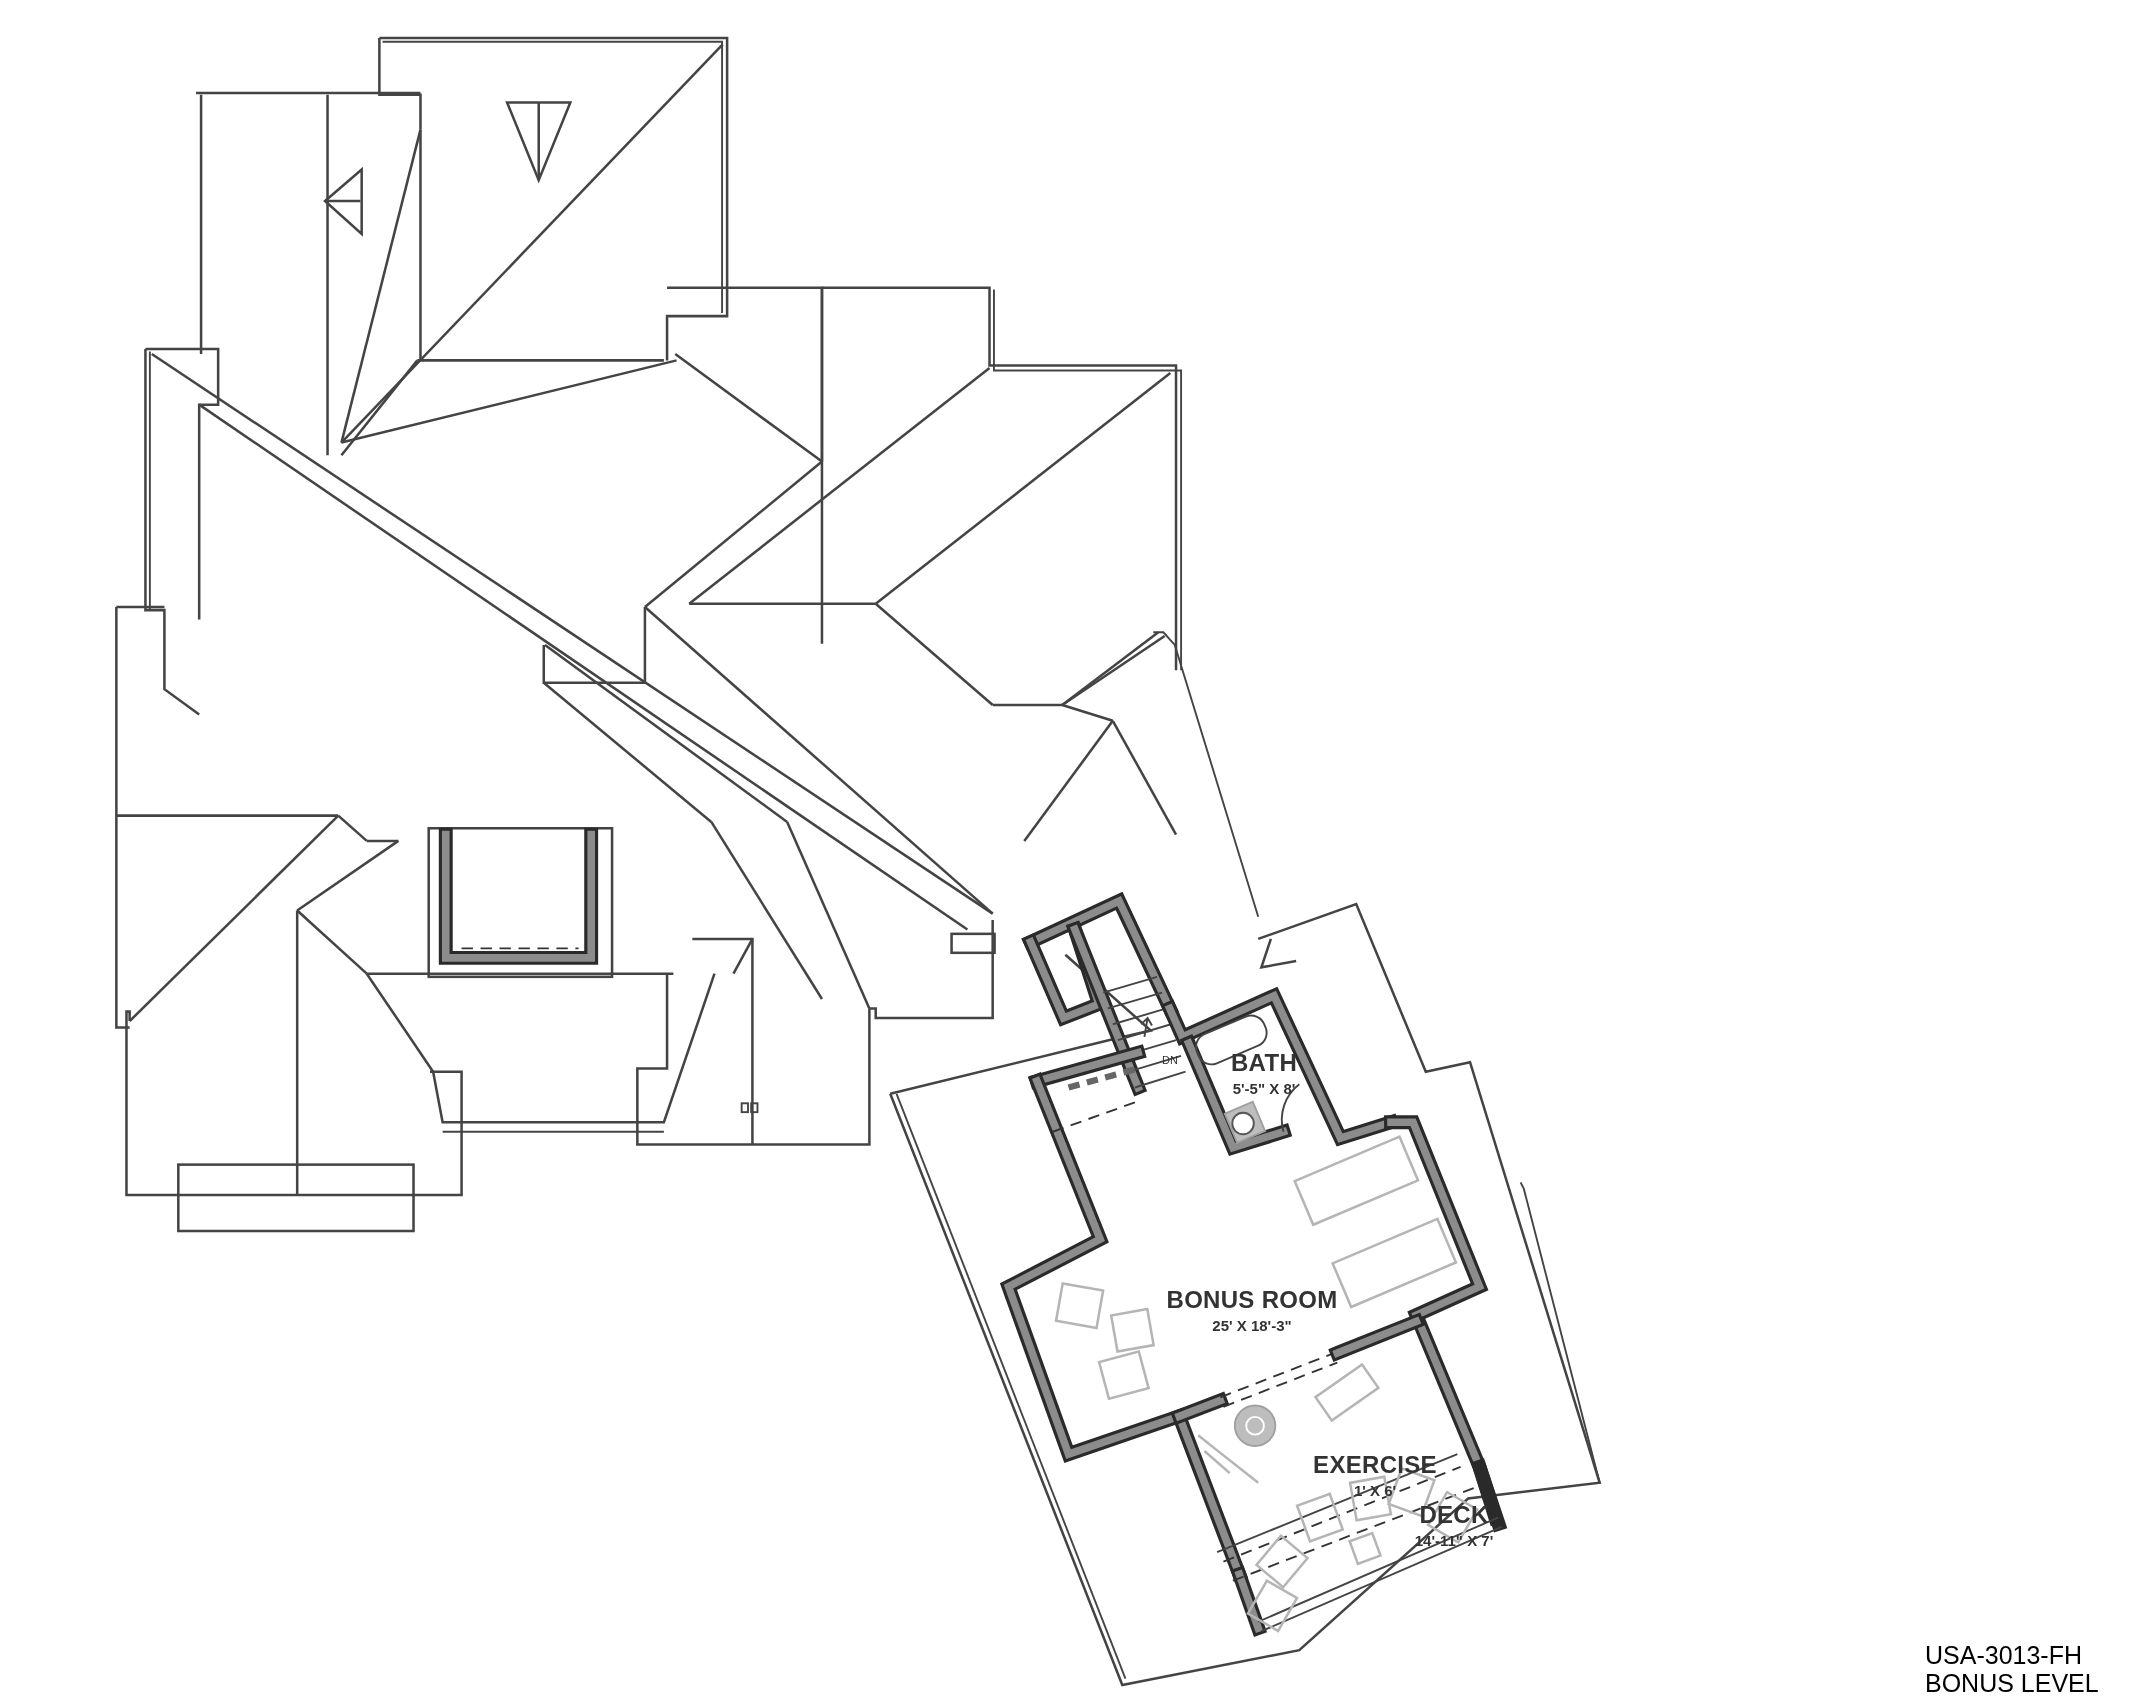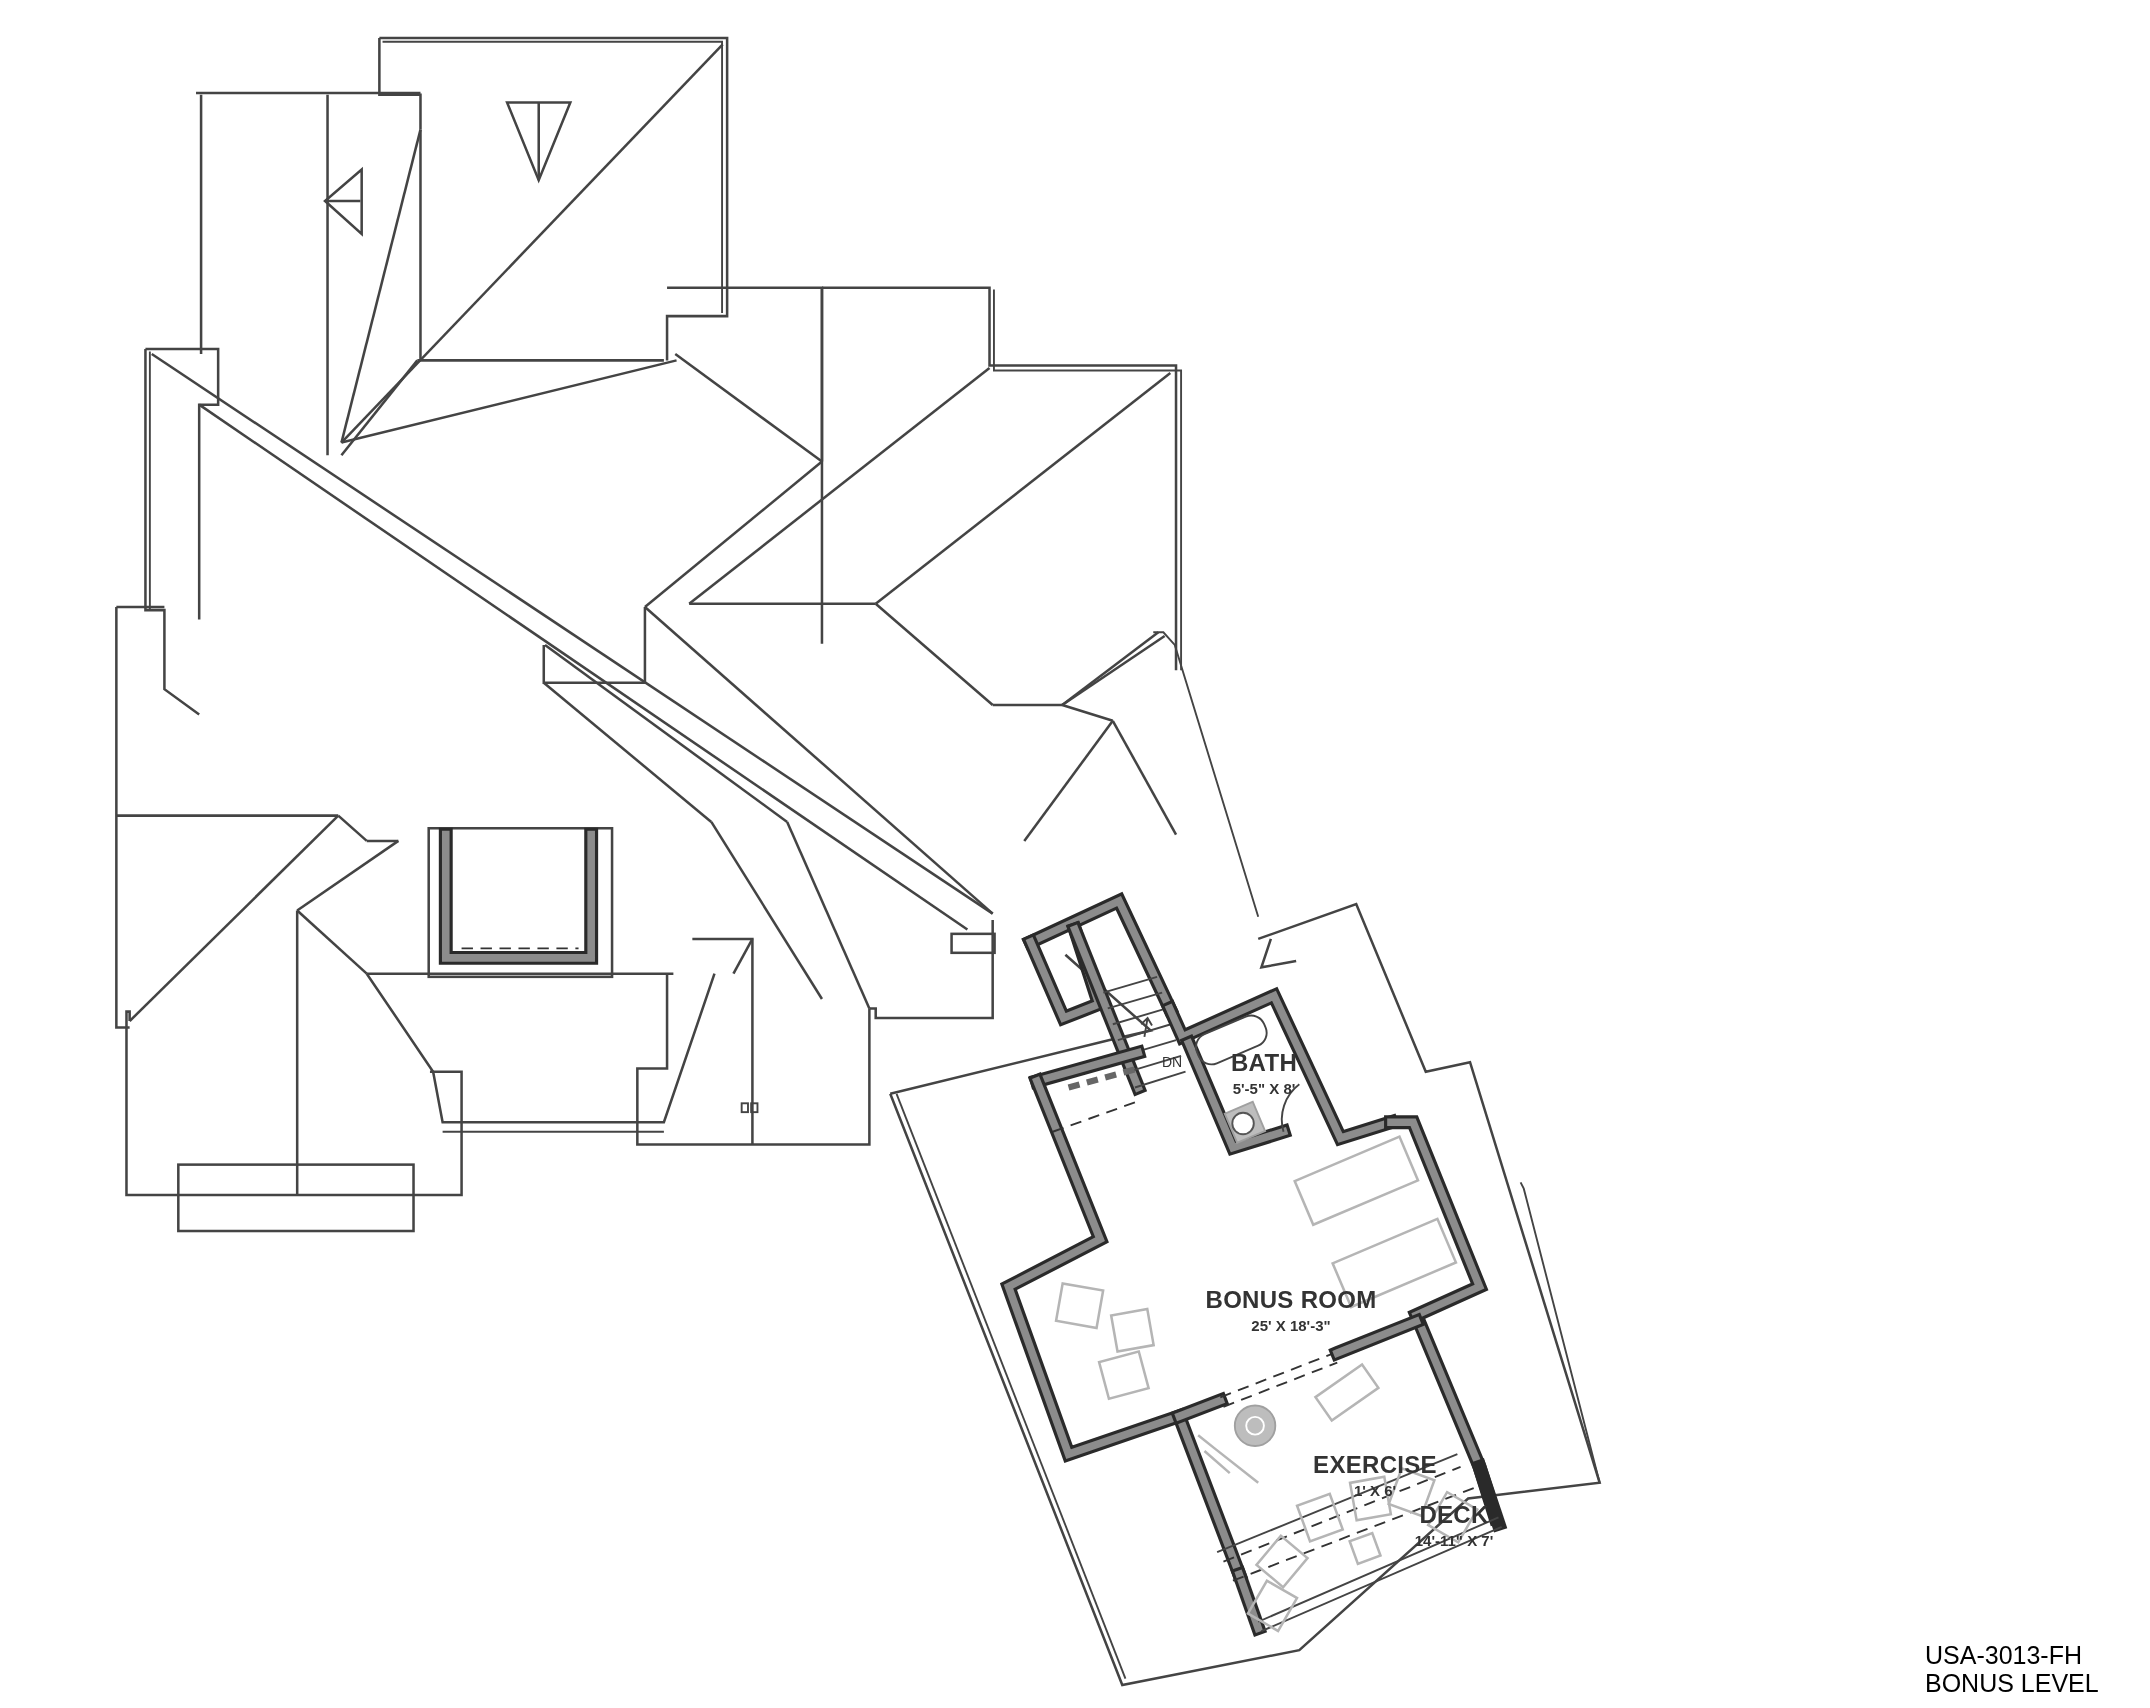--- a/index.html
+++ b/index.html
@@ -9,21 +9,21 @@
   .roof-thin { fill:none; stroke:#444; stroke-width:3; }
   .wallline { fill:none; stroke:#2a2a2a; stroke-width:22; stroke-linejoin:miter; stroke-linecap:square; }
   .wallfill { fill:none; stroke:#8c8c8c; stroke-width:12; stroke-linejoin:miter; stroke-linecap:square; }
   .dash { fill:none; stroke:#333; stroke-width:3; stroke-dasharray:18 12; }
   .furn { fill:none; stroke:#b5b5b5; stroke-width:4; }
   .furn-fill { fill:#bdbdbd; stroke:#a0a0a0; stroke-width:3; }
   .fixture { fill:none; stroke:#444; stroke-width:3; }
   .room-label { position:absolute; color:#333; font-weight:bold; text-align:center; white-space:nowrap; transform:translateX(-50%); }
   .room-name { font-size:24px; letter-spacing:0.3px; }
   .room-dim { font-size:15px; margin-top:2.5px; }
-  .small-label { position:absolute; font-size:14px; color:#333; }
+  .small-label { position:absolute; font-size:11px; color:#333; }
   #title-block { position:absolute; left:1925px; top:1641px; font-size:25px; line-height:28px; color:#000; }
 </style>
 </head>
 <body>
 
 <svg id="plan" viewBox="0 0 3402 2703" xmlns="http://www.w3.org/2000/svg">
 
   <g>
 
     <polyline class="roof" points="600,60 1150,60 1150,500 1055,500 1055,570"></polyline>
@@ -192,21 +192,21 @@
     <rect class="furn" x="1985" y="2510" width="55" height="60" transform="rotate(30 2013 2540)"></rect>
     <rect class="furn" x="2140" y="2430" width="38" height="38" transform="rotate(-20 2159 2449)"></rect>
   </g>
 </svg>
 
 <div class="room-label" style="left:1264px; top:1049px;">
   <div class="room-name">BATH</div>
   <div class="room-dim">5'-5" X 8'</div>
 </div>
 
-<div class="room-label" style="left:1252px; top:1286px;margin-left:39px;">
+<div class="room-label" style="left:1252px; top:1286px;">
   <div class="room-name">BONUS ROOM</div>
   <div class="room-dim">25' X 18'-3"</div>
 </div>
 
 <div class="room-label" style="left:1375px; top:1451px;">
   <div class="room-name">EXERCISE</div>
   <div class="room-dim">1' X 6'</div>
 </div>
 
 <div class="room-label" style="left:1407px; top:1501px;margin-left:47px;">

